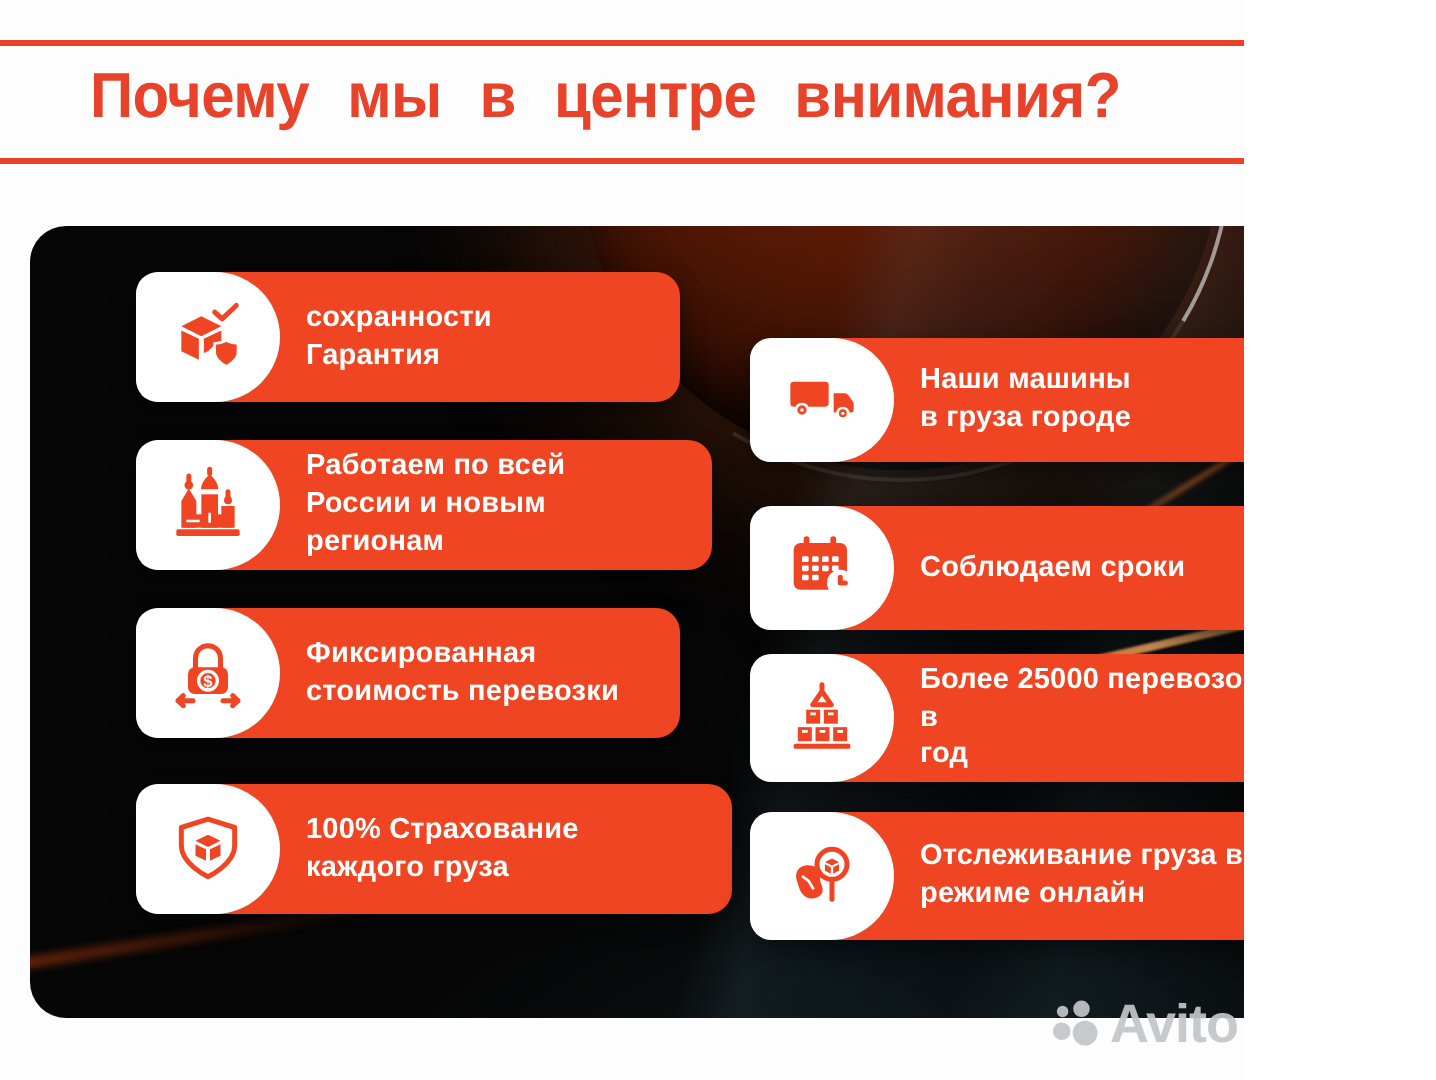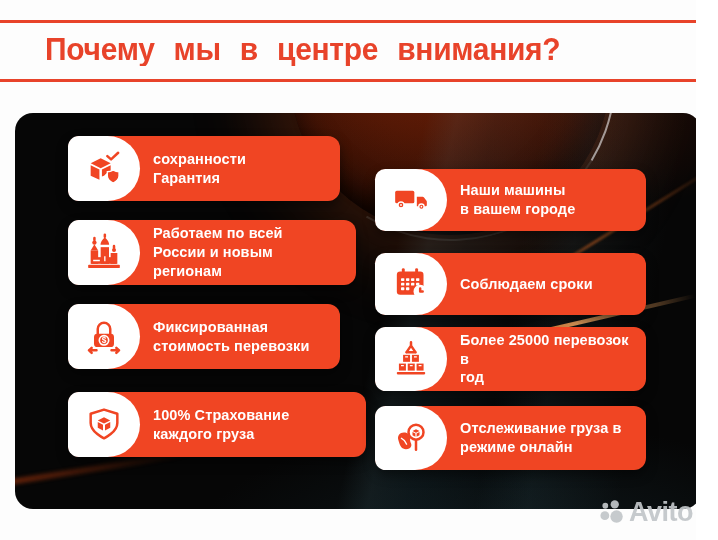--- a/index.html
+++ b/index.html
@@ -4,21 +4,21 @@
 <style>
   :root{
     --accent:#e8432a;
     --card:#f04523;
     --panel-bg:#060606;
     --text-on-card:#ffffff;
     --watermark:#c2c6c9;
   }
   html,body{margin:0;padding:0;background:#ffffff;}
   .stage{
-    position:relative;width:696px;height:540px;overflow:hidden;
+    position:relative;width:622px;height:540px;overflow:hidden;
     background:#fdfdfd;
     font-family:"Liberation Sans","DejaVu Sans",sans-serif;
   }
   .rule{position:absolute;left:0;width:718px;height:3px;background:var(--accent);}
   .rule-top{top:20px;}
   .rule-bottom{top:79px;}
   .title{
     position:absolute;left:45px;top:31px;width:650px;
     color:var(--accent);font-size:30px;font-weight:700;
     letter-spacing:-0.3px;word-spacing:11px;white-space:nowrap;
@@ -198,21 +198,21 @@
           <circle class="f" cx="12" cy="30" r="3.6"></circle>
           <circle cx="12" cy="30" r="3.6" fill="none" stroke="#fff" stroke-width="1.6"></circle>
           <circle fill="#fff" cx="12" cy="30" r="1.1"></circle>
           <circle class="f" cx="36.5" cy="32" r="3.2"></circle>
           <circle cx="36.5" cy="32" r="3.2" fill="none" stroke="#fff" stroke-width="1.6"></circle>
           <circle fill="#fff" cx="36.5" cy="32" r="1"></circle>
         </svg>
       </div>
       <div class="txt">
         <div>Наши машины</div>
-        <div>в вашем городе</div>
+        <div>в груза городе</div>
       </div>
     </div>
 
     <div class="card col-r r1">
       <div class="bulge">
         <svg class="ic" viewBox="0 0 48 48">
           <rect class="f" x="13" y="5" width="3.5" height="7" rx="1.7"></rect>
           <rect class="f" x="29" y="5" width="3.5" height="7" rx="1.7"></rect>
           <rect class="f" x="7" y="9" width="32" height="28" rx="4"></rect>
           <g fill="#fff">

